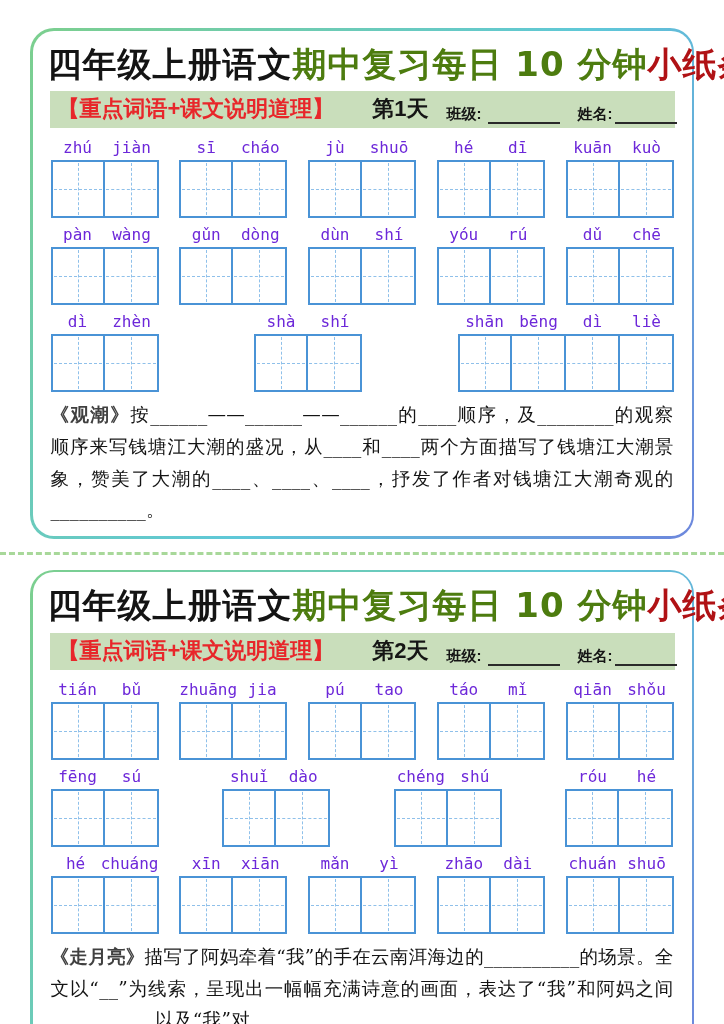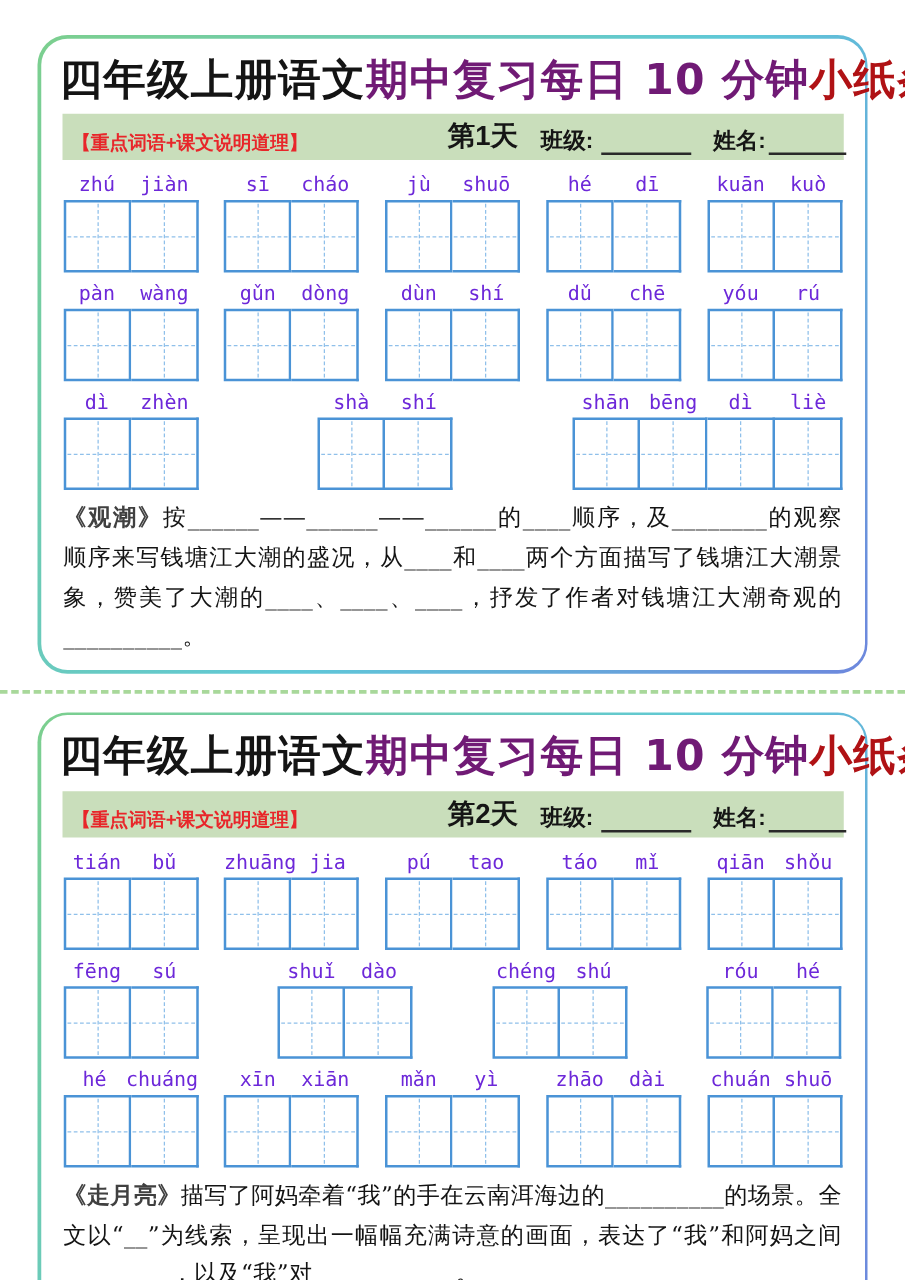--- a/index.html
+++ b/index.html
@@ -12,29 +12,29 @@
     margin:0 30px;border-radius:24px;padding:2.5px;
     background:linear-gradient(125deg,#7ccf8e 0%,#5fc8d8 55%,#6d87dd 100%);
   }
   .card-inner{background:#ffffff;border-radius:21px;padding:8px 15px 10px;}
   .title{
     margin:4px 0 6px;text-align:center;font-size:34px;font-weight:bold;
     letter-spacing:1px;line-height:1.25;white-space:nowrap;
     font-family:"DejaVu Sans",sans-serif;
   }
   .t-black{color:#141414;margin-top:28px;}
-  .t-blue{color:#701a75;}
+  .t-blue{color:#4d7c0f;}
   .t-red{color:#b01215;}
   .bar{
     display:flex;align-items:flex-end;background:#c9debb;
     margin:0 2px 10px;padding:3px 8px 4px;font-weight:bold;
   }
-  .bar-topic{color:#e8262a;font-size:15px;}
+  .bar-topic{color:#e8262a;font-size:22px;}
   .bar-day{margin-left:auto;color:#151515;font-size:22px;}
-  .bar-field{color:#151515;font-size:18px;margin-left:18px;}
+  .bar-field{color:#151515;font-size:15px;margin-left:18px;}
   .blank{display:inline-block;border-bottom:2px solid #2a2a2a;height:16px;}
   .blank-class{width:72px;margin-left:6px;}
   .blank-name{width:62px;margin-left:2px;margin-right:-10px;}
   .row{display:flex;justify-content:space-between;padding:0 3px;margin-bottom:7px;}
   .group{display:flex;flex-direction:column;}
   .pinyin{
     display:flex;margin-bottom:3px;
     font-family:"DejaVu Sans Mono",monospace;font-size:16px;color:#6d28d9;
   }
   .pinyin span{flex:1;text-align:center;white-space:nowrap;}
@@ -154,32 +154,32 @@
             <span>dùn</span>
             <span>shí</span>
           </div>
           <div class="cells">
             <div class="cell"></div>
             <div class="cell"></div>
           </div>
         </div>
       <div class="group">
           <div class="pinyin">
+            <span>yóu</span>
+            <span>rú</span>
+          </div>
+          <div class="cells">
+            <div class="cell"></div>
+            <div class="cell"></div>
+          </div>
+        </div>
+      <div class="group">
+          <div class="pinyin">
             <span>dǔ</span>
             <span>chē</span>
-          </div>
-          <div class="cells">
-            <div class="cell"></div>
-            <div class="cell"></div>
-          </div>
-        </div>
-      <div class="group">
-          <div class="pinyin">
-            <span>yóu</span>
-            <span>rú</span>
           </div>
           <div class="cells">
             <div class="cell"></div>
             <div class="cell"></div>
           </div>
         </div>
     </div>
 
     <div class="row">
       <div class="group">

